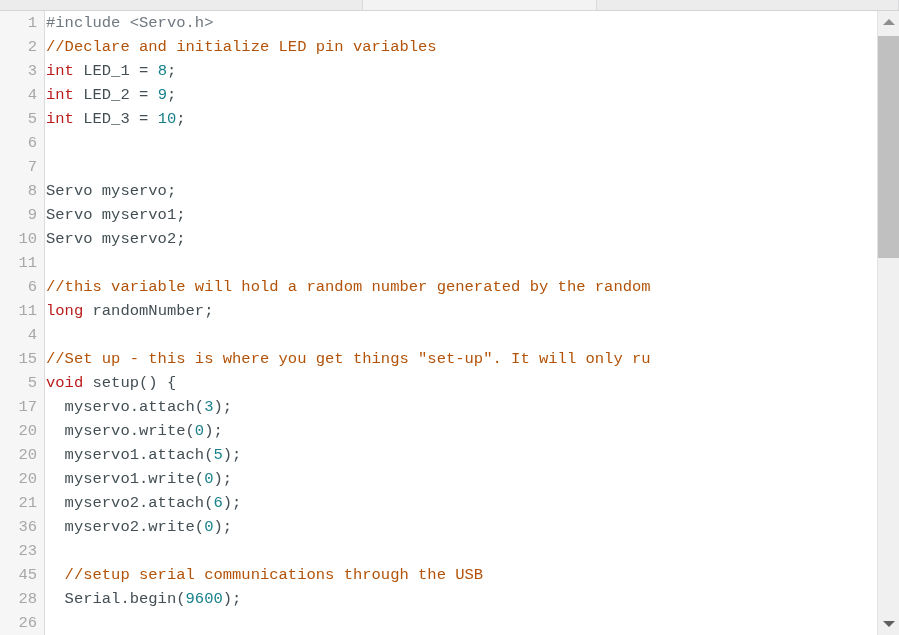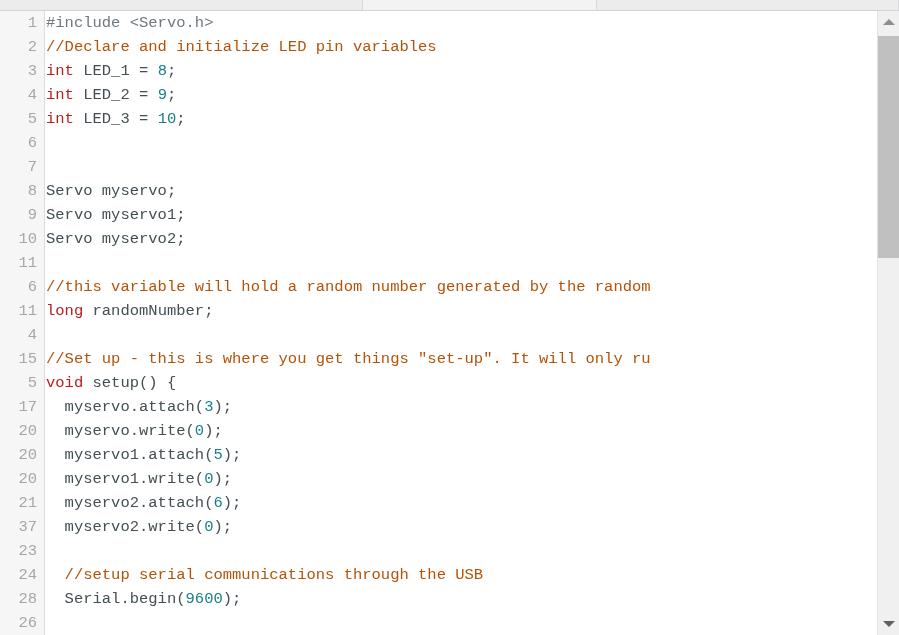--- a/index.html
+++ b/index.html
@@ -183,23 +183,23 @@
         <div class="lineno">6</div>
         <div class="lineno">11</div>
         <div class="lineno">4</div>
         <div class="lineno">15</div>
         <div class="lineno">5</div>
         <div class="lineno">17</div>
         <div class="lineno">20</div>
         <div class="lineno">20</div>
         <div class="lineno">20</div>
         <div class="lineno">21</div>
-        <div class="lineno">37</div>
+        <div class="lineno">36</div>
         <div class="lineno">23</div>
-        <div class="lineno">24</div>
+        <div class="lineno">45</div>
         <div class="lineno">28</div>
         <div class="lineno">26</div>
       </div>
 
     <div id="codewrap">
       <div id="code"><div class="cline"><span class="tok-preproc">#include &lt;Servo.h&gt;</span></div><div class="cline"><span class="tok-comment">//Declare and initialize LED pin variables</span></div><div class="cline"><span class="tok-keyword">int</span><span class="tok-plain"> LED_1 = </span><span class="tok-number">8</span><span class="tok-plain">;</span></div><div class="cline"><span class="tok-keyword">int</span><span class="tok-plain"> LED_2 = </span><span class="tok-number">9</span><span class="tok-plain">;</span></div><div class="cline"><span class="tok-keyword">int</span><span class="tok-plain"> LED_3 = </span><span class="tok-number">10</span><span class="tok-plain">;</span></div><div class="cline">&nbsp;</div><div class="cline">&nbsp;</div><div class="cline"><span class="tok-plain">Servo myservo;</span></div><div class="cline"><span class="tok-plain">Servo myservo1;</span></div><div class="cline"><span class="tok-plain">Servo myservo2;</span></div><div class="cline">&nbsp;</div><div class="cline"><span class="tok-comment">//this variable will hold a random number generated by the random</span></div><div class="cline"><span class="tok-keyword">long</span><span class="tok-plain"> randomNumber;</span></div><div class="cline">&nbsp;</div><div class="cline"><span class="tok-comment">//Set up - this is where you get things "set-up". It will only ru</span></div><div class="cline"><span class="tok-keyword">void</span><span class="tok-plain"> setup() {</span></div><div class="cline"><span class="tok-plain">  myservo.attach(</span><span class="tok-number">3</span><span class="tok-plain">);</span></div><div class="cline"><span class="tok-plain">  myservo.write(</span><span class="tok-number">0</span><span class="tok-plain">);</span></div><div class="cline"><span class="tok-plain">  myservo1.attach(</span><span class="tok-number">5</span><span class="tok-plain">);</span></div><div class="cline"><span class="tok-plain">  myservo1.write(</span><span class="tok-number">0</span><span class="tok-plain">);</span></div><div class="cline"><span class="tok-plain">  myservo2.attach(</span><span class="tok-number">6</span><span class="tok-plain">);</span></div><div class="cline"><span class="tok-plain">  myservo2.write(</span><span class="tok-number">0</span><span class="tok-plain">);</span></div><div class="cline">&nbsp;</div><div class="cline"><span class="tok-comment">  //setup serial communications through the USB</span></div><div class="cline"><span class="tok-plain">  Serial.begin(</span><span class="tok-number">9600</span><span class="tok-plain">);</span></div><div class="cline">&nbsp;</div></div>
     </div>
 
   </div>
 

